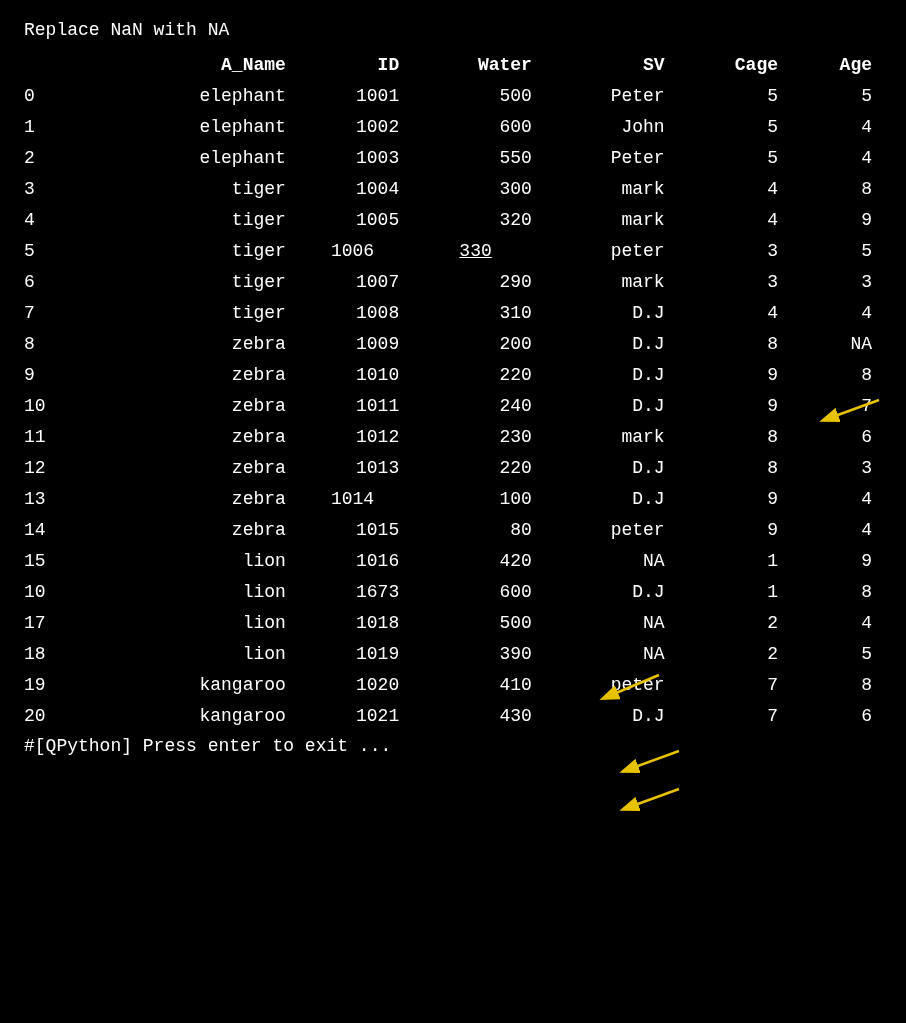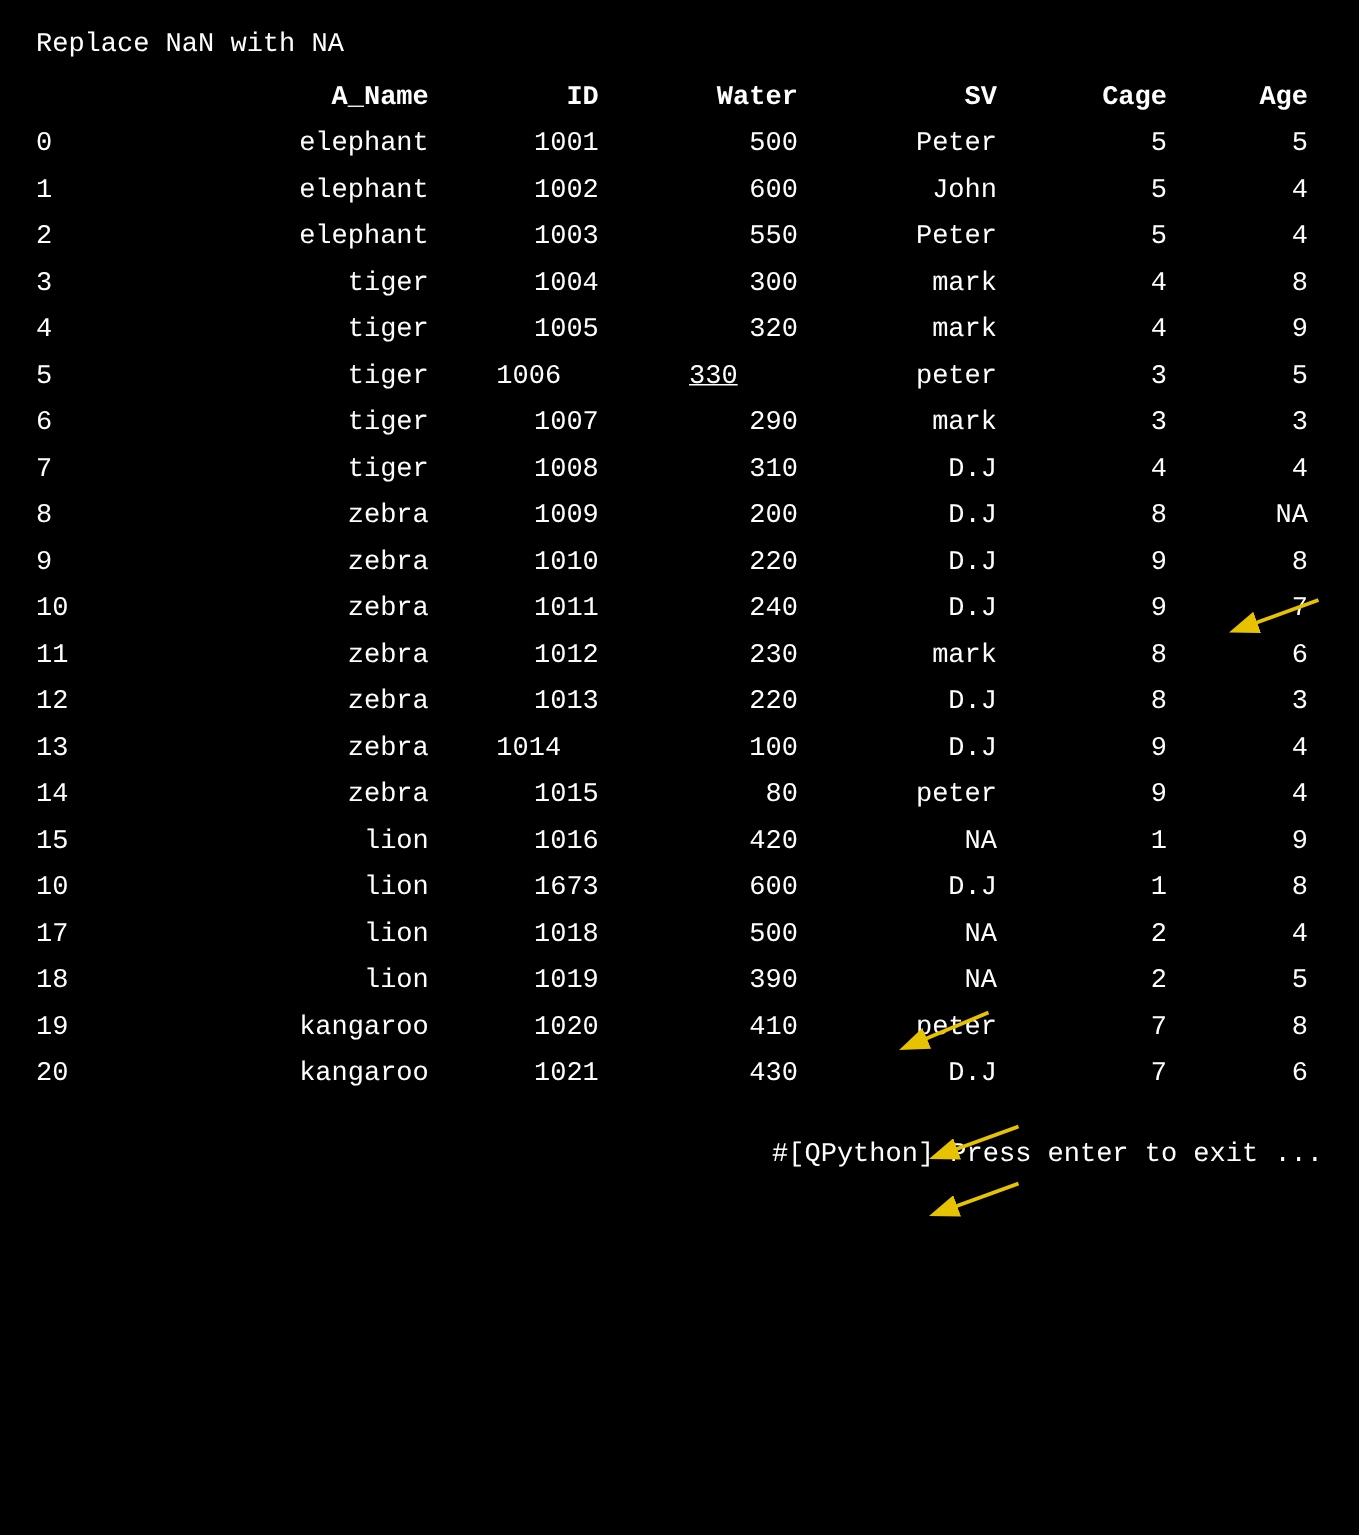--- a/index.html
+++ b/index.html
@@ -48,23 +48,22 @@
       font-weight: bold;
       pointer-events: none;
       display: flex;
       align-items: center;
       gap: 4px;
     }
     .arrow-svg {
       display: inline-block;
     }
     .footer {
-      margin-top: 28px;
+      margin-top: 4px;
       white-space: pre;
-      text-align: right;
     }
   </style>
 </head>
 <body>
 
 <div class="title">Replace NaN with NA</div>
 
 <div class="table-container">
   <table>
     <thead>

